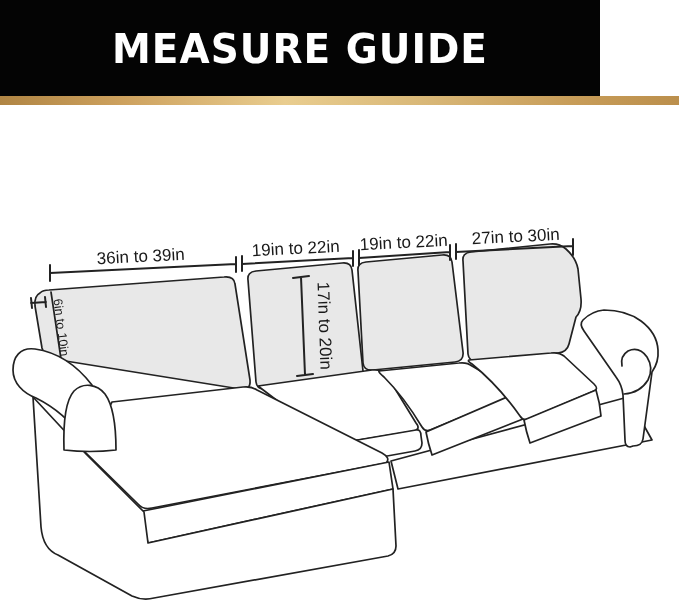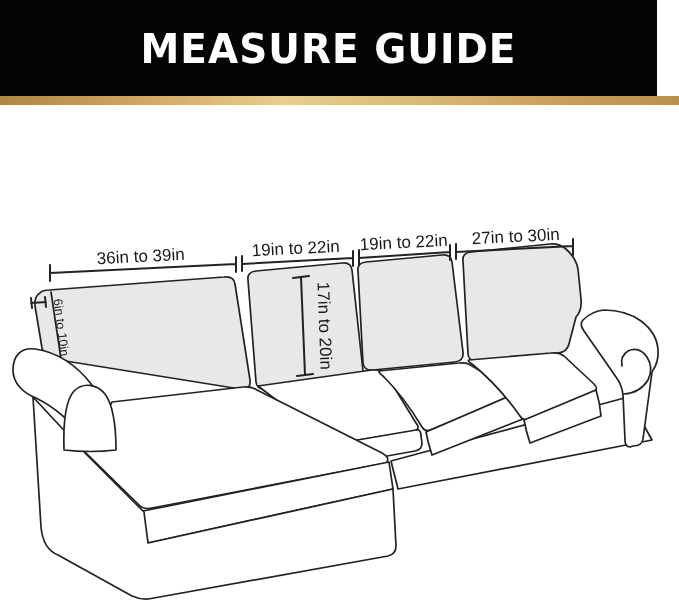--- a/index.html
+++ b/index.html
@@ -1,21 +1,21 @@
 <!DOCTYPE html>
 <html><head>
 <meta charset="utf-8">
 <style>
   html,body{margin:0;padding:0;}
   body{
     width:679px;height:605px;position:relative;overflow:hidden;
     background:#ffffff;font-family:"Liberation Sans",sans-serif;
   }
   .header{
-    position:absolute;left:0;top:0;width:657px;height:96px;
+    position:absolute;left:0;top:0;width:600px;height:96px;
     background:#040404;display:flex;align-items:center;justify-content:center;
   }
   .header-title{
     color:#ffffff;font-family:"DejaVu Sans","Liberation Sans",sans-serif;
     font-weight:bold;font-size:39px;letter-spacing:1px;white-space:nowrap;
     transform:scaleY(1.04);
   }
   .gold-stripe{
     position:absolute;left:0;top:96px;width:679px;height:9px;
     background:linear-gradient(90deg,#b08544 0%,#cda15e 18%,#e9cd8f 42%,#d9b878 62%,#c79c58 85%,#bb8f4c 100%);

